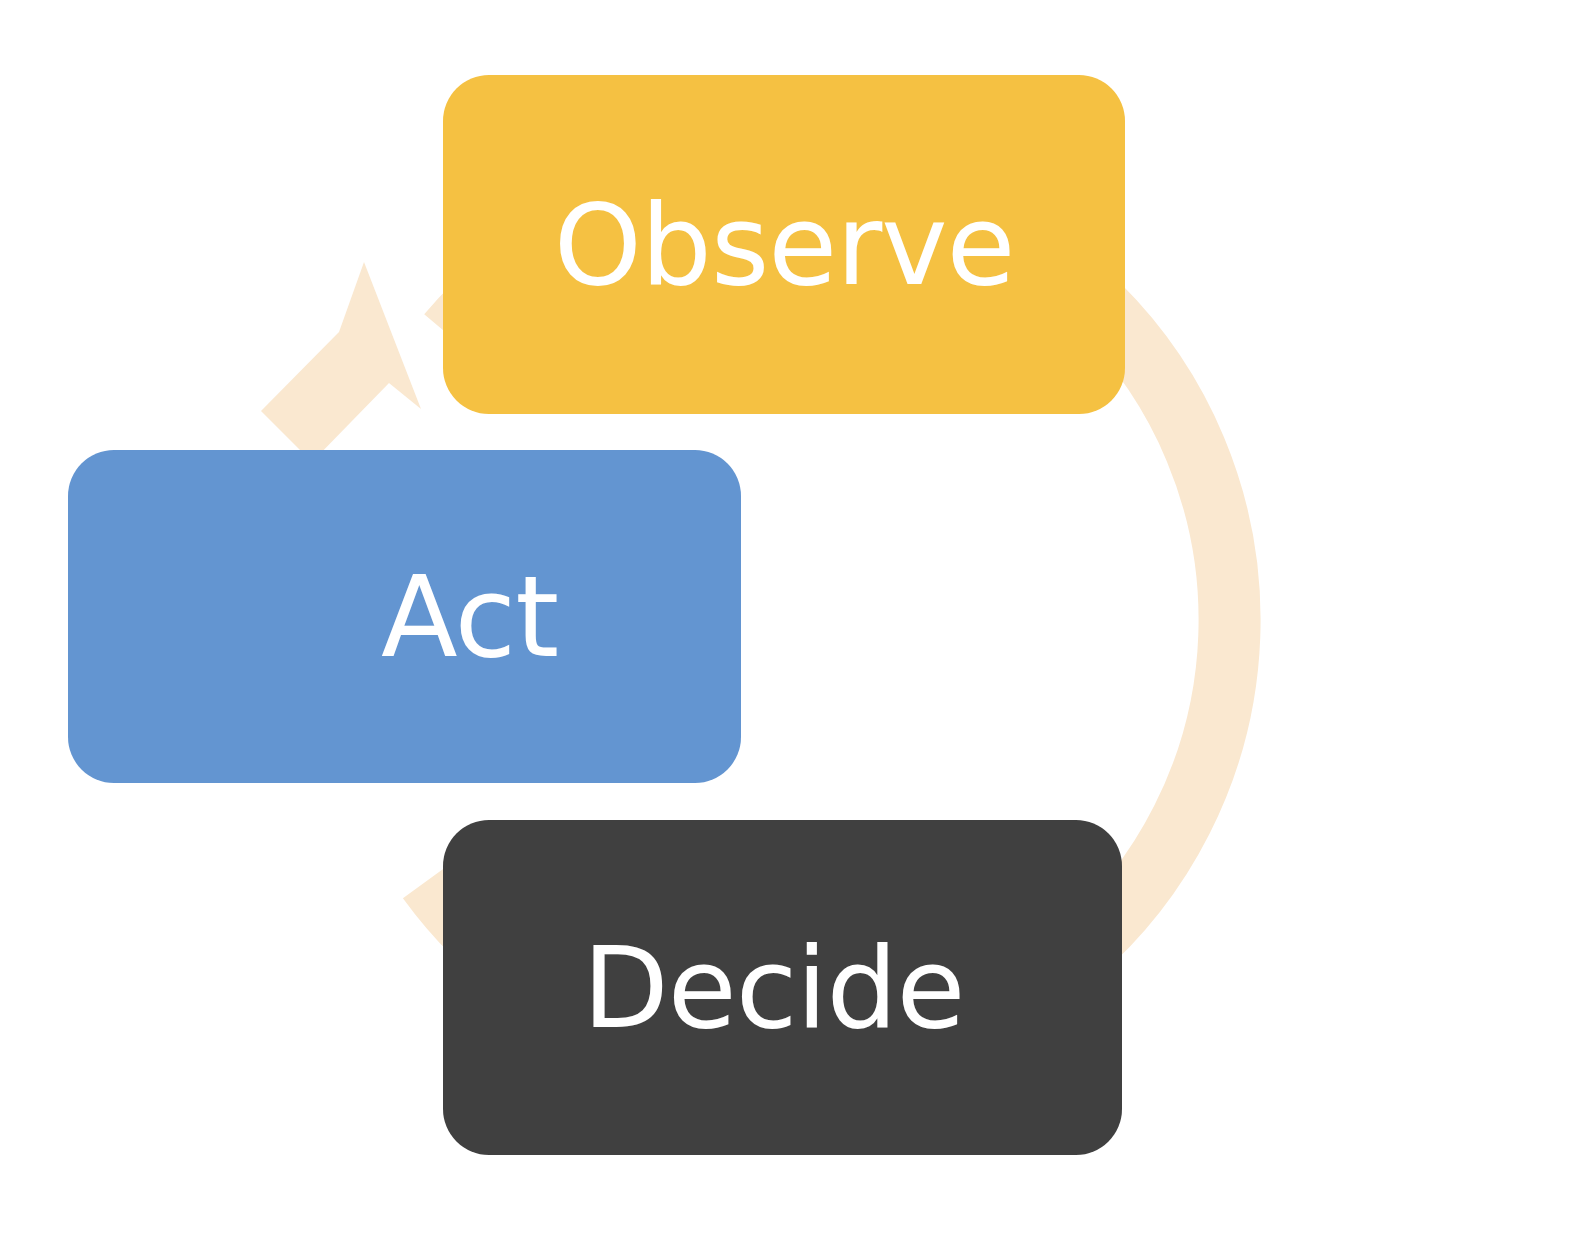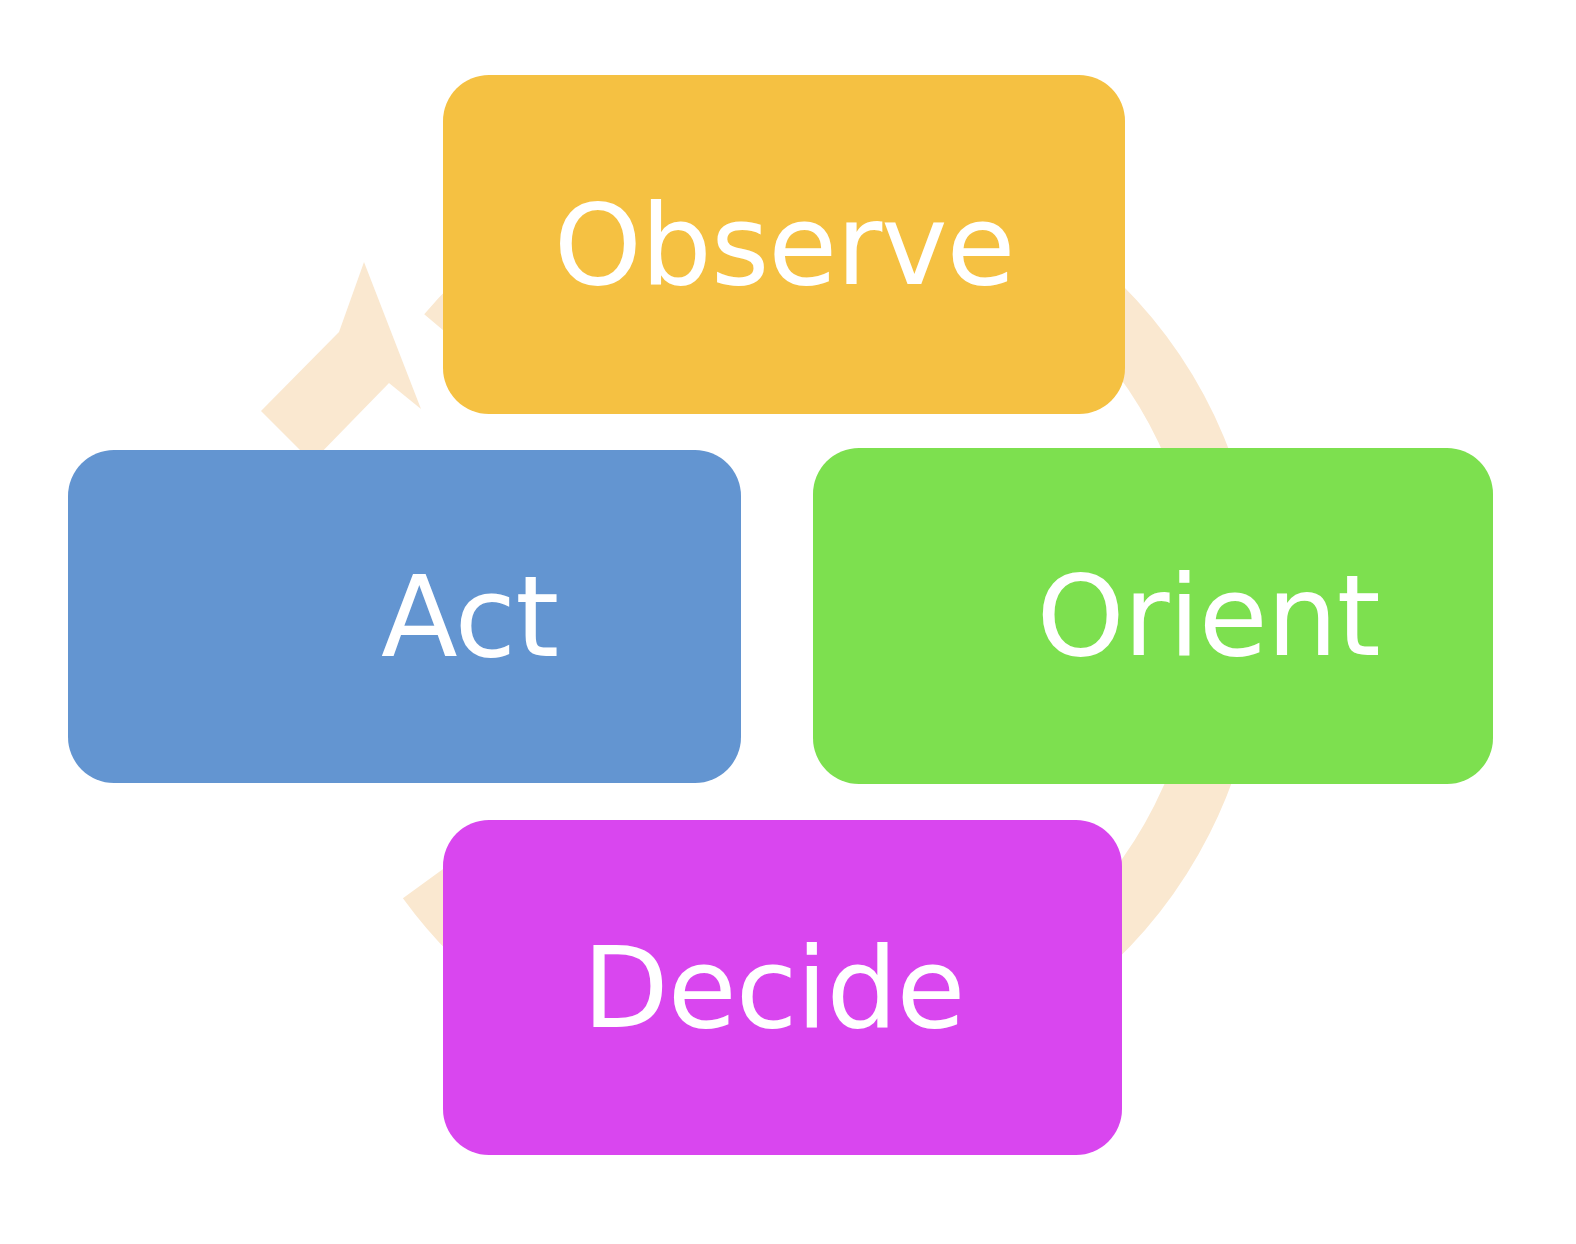--- a/index.html
+++ b/index.html
@@ -103,25 +103,22 @@
                L 261 411
                L 339 332
                Z" fill="#FAE8D0"></path>
     </g>
   </svg>
 
   <div class="node" id="node-observe" style="background: rgb(245, 193, 66);">
     <span class="node-label" style="color: rgb(255, 255, 255);">Observe</span>
   </div>
 
-  <div class="node" id="node-orient" style="background: rgb(125, 224, 79);">
-    <span class="node-label" style="color: rgb(255, 255, 255);">Orient</span>
-  </div>
 
-  <div class="node" id="node-decide" style="background: #d946ef; padding-left: 12px;">
+  <div class="node" id="node-decide" style="background: #404040; padding-left: 12px;">
     <span class="node-label" style="color: rgb(255, 255, 255);">Decide</span>
   </div>
 
   <div class="node" id="node-act" style="background: rgb(99, 149, 209);">
     <span class="node-label" style="color: rgb(255, 255, 255);">Act</span>
   </div>
 
 </div>
 
 </body></html>

